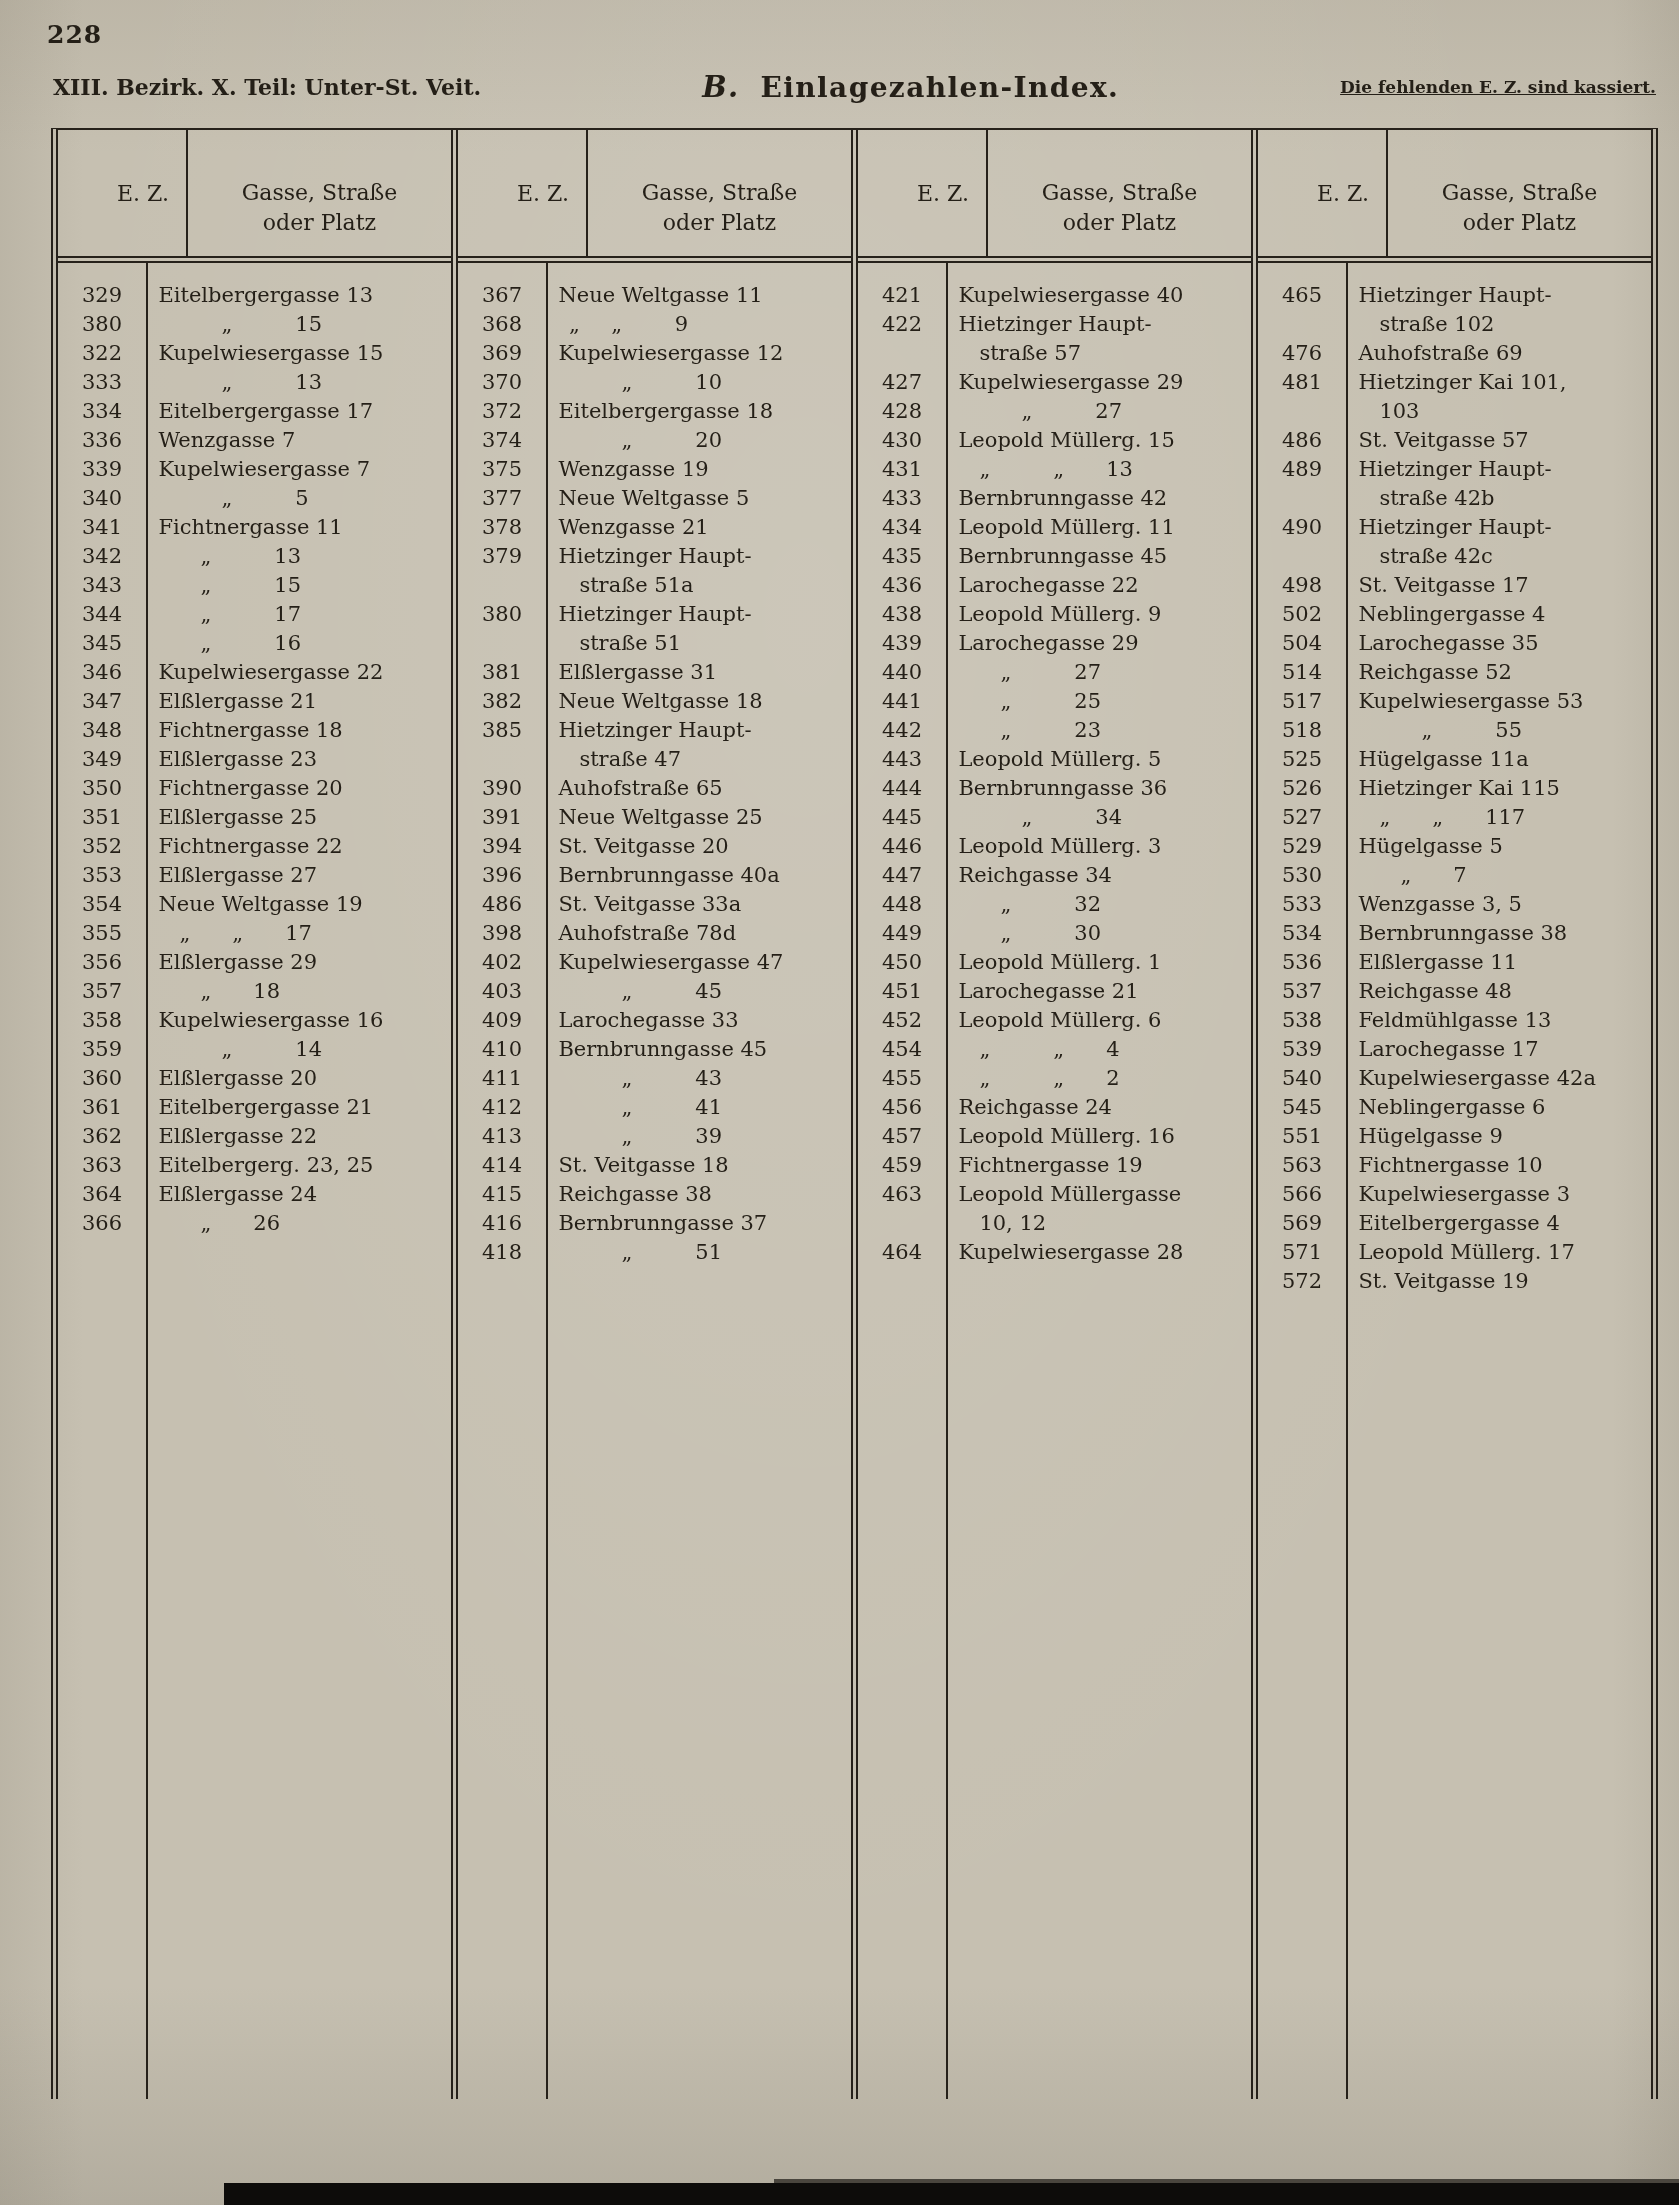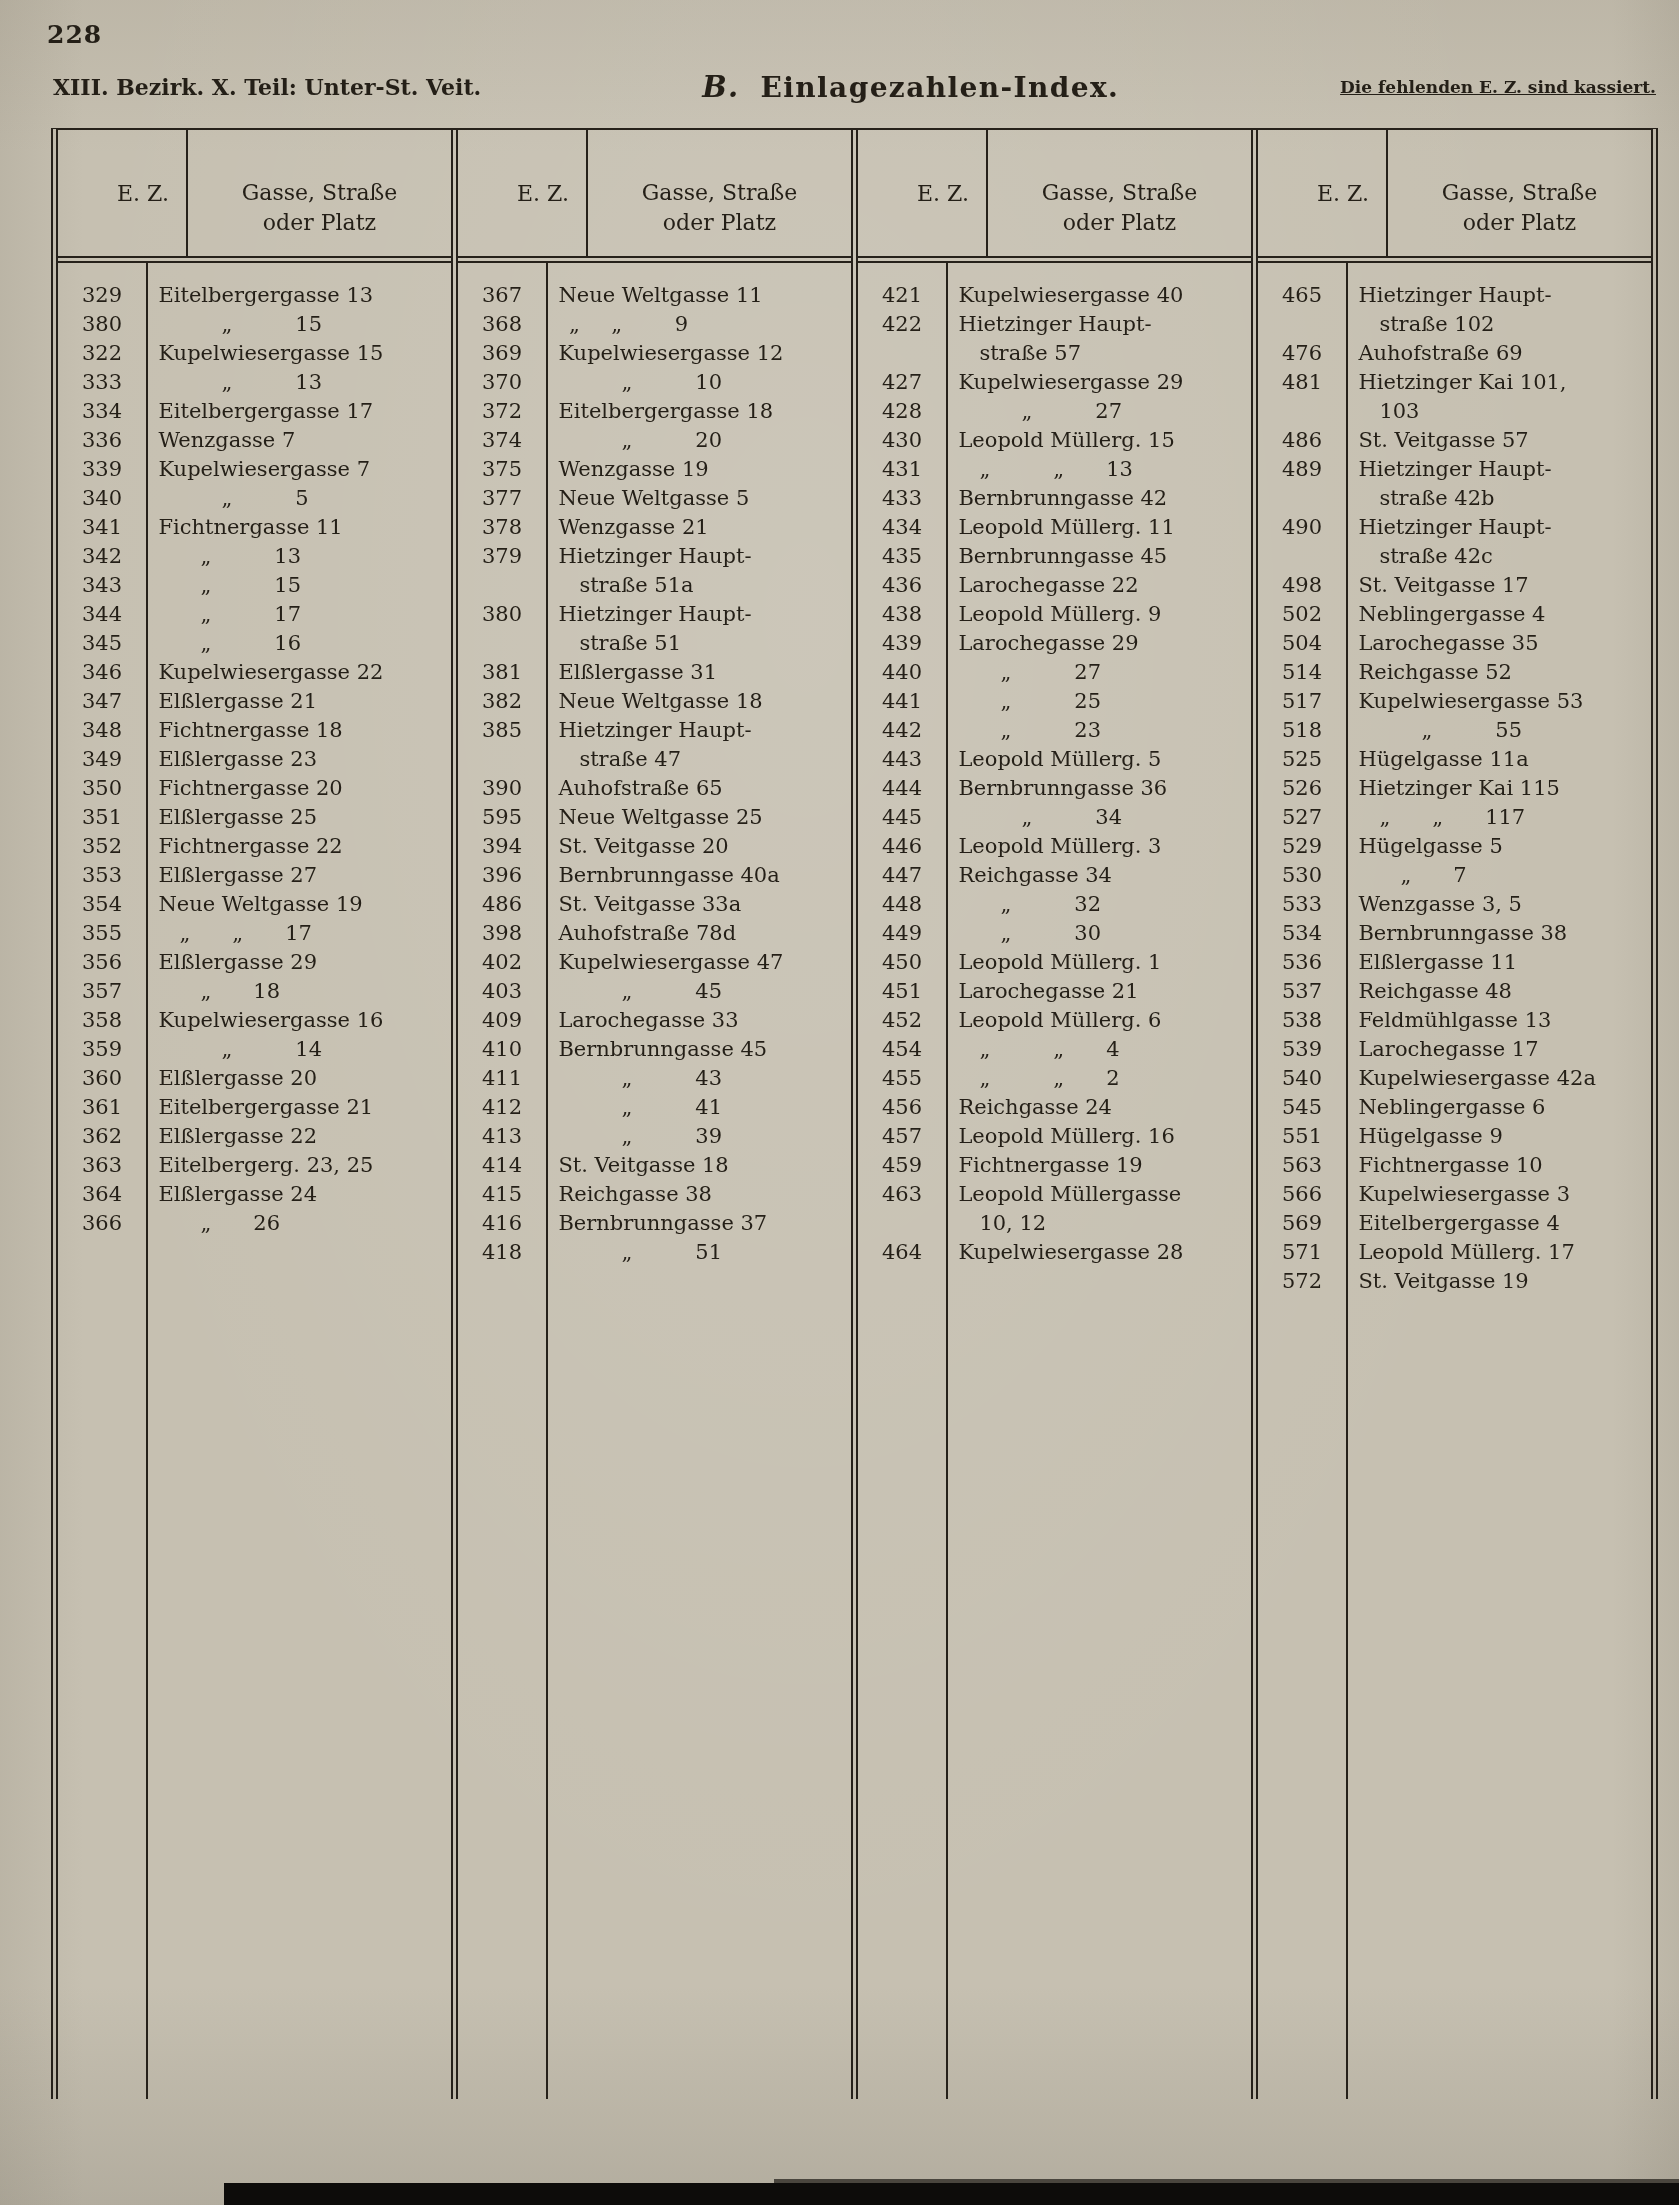--- a/index.html
+++ b/index.html
@@ -297,21 +297,21 @@
           <div class="row">
             <div class="ez">385</div>
             <div class="street">Hietzinger Haupt-
   straße 47</div>
           </div>
           <div class="row">
             <div class="ez">390</div>
             <div class="street">Auhofstraße 65</div>
           </div>
           <div class="row">
-            <div class="ez">595</div>
+            <div class="ez">391</div>
             <div class="street">Neue Weltgasse 25</div>
           </div>
           <div class="row">
             <div class="ez">394</div>
             <div class="street">St. Veitgasse 20</div>
           </div>
           <div class="row">
             <div class="ez">396</div>
             <div class="street">Bernbrunngasse 40a</div>
           </div>

